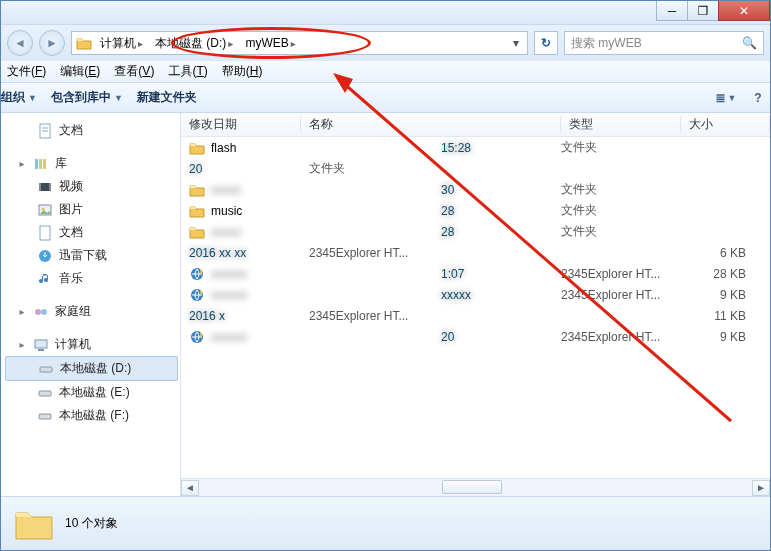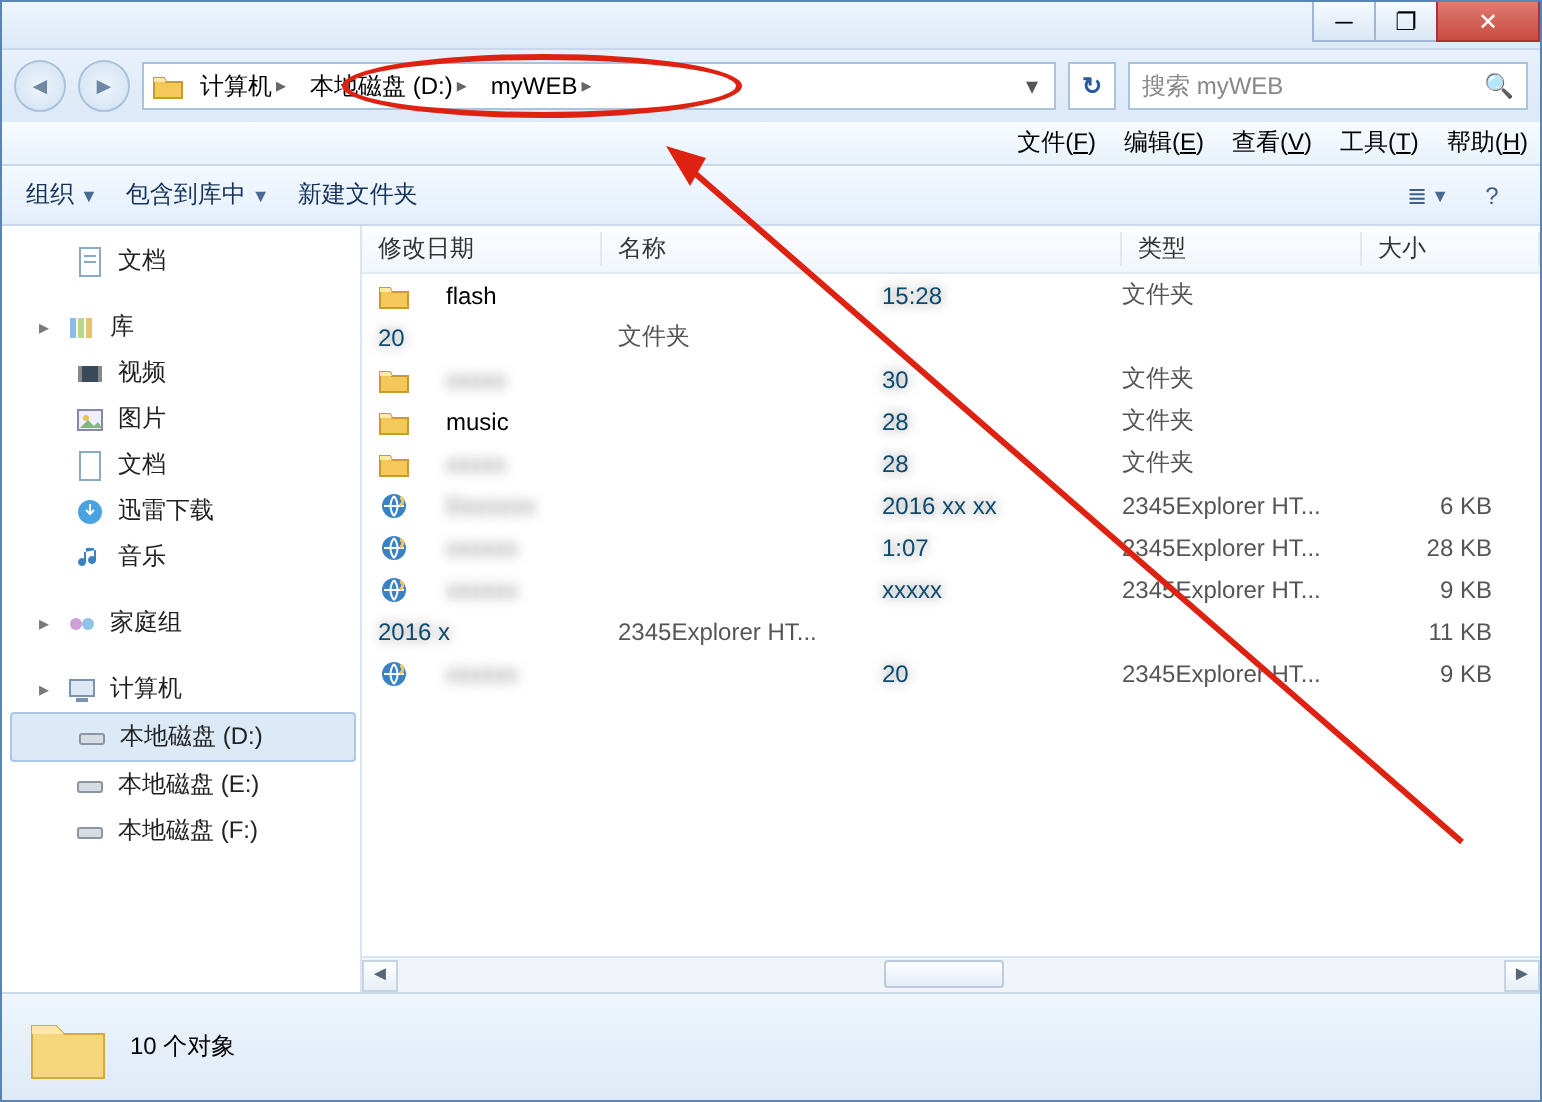--- a/index.html
+++ b/index.html
@@ -12,23 +12,23 @@
 .addr-row { height: 36px; display: flex; align-items: center; background: linear-gradient(#e8f1fb,#dde9f7); padding: 0 6px; gap: 6px; }
 .nav-circle { width: 26px; height: 26px; border-radius: 50%; background: radial-gradient(#eef5fc,#cfe0f2); border: 1px solid #a9c3dd; display: flex; align-items: center; justify-content: center; color: #6f88a3; }
 .addr-bar { flex: 1; height: 24px; background: #fff; border: 1px solid #a9c3dd; display: flex; align-items: center; padding: 0 4px; gap: 4px; position: relative; }
 .crumb { display: flex; align-items: center; gap: 2px; padding: 1px 4px; }
 .crumb .sep { color: #666; font-size: 10px; }
 .folder-ico { width: 16px; height: 14px; display: inline-block; }
 .folder-ico svg { width: 100%; height: 100%; }
 .addr-drop { margin-left: auto; color: #555; padding: 0 4px; }
 .refresh-btn { width: 24px; height: 24px; background: #fff; border: 1px solid #a9c3dd; display: flex; align-items: center; justify-content: center; color: #2a5a9c; font-weight: bold; }
 .search-box { width: 200px; height: 24px; background: #fff; border: 1px solid #a9c3dd; display: flex; align-items: center; padding: 0 6px; color: #888; gap: 6px; }
-.menubar { height: 22px; background: linear-gradient(#f7fbff,#e9f2fb); border-bottom: 1px solid #c9d8ec; display: flex; align-items: center; padding: 0 6px; gap: 14px; justify-content: flex-end; }
+.menubar { height: 22px; background: linear-gradient(#f7fbff,#e9f2fb); border-bottom: 1px solid #c9d8ec; display: flex; align-items: center; padding: 0 6px; gap: 14px; }
 .menubar span u { text-decoration: underline; }
-.toolbar { height: 30px; background: linear-gradient(#f4f9ff,#e4eefb); border-bottom: 1px solid #c9d8ec; display: flex; align-items: center; padding: 0 12px; gap: 14px; }
+.toolbar { height: 30px; background: linear-gradient(#f4f9ff,#e4eefb); border-bottom: 1px solid #c9d8ec; display: flex; align-items: center; padding: 0 0; gap: 14px; font-weight: bold; }
 .toolbar .tl { display: flex; align-items: center; gap: 3px; color: #16345a; }
 .tri { font-size: 9px; color: #4a6a92; }
 .toolbar-right { margin-left: auto; display: flex; gap: 8px; align-items: center; }
 .icon-btn { width: 24px; height: 20px; display: flex; align-items: center; justify-content: center; color: #3b5f8a; }
 .body { flex: 1; display: flex; min-height: 0; }
 .nav { width: 180px; border-right: 1px solid #d9e5f2; overflow-y: auto; padding: 6px 2px 6px 4px; background: #fff; }
 .nav-group { margin-bottom: 10px; }
 .nav-item { display: flex; align-items: center; gap: 6px; padding: 3px 4px 3px 12px; color: #222; }
 .nav-item.sub { padding-left: 32px; }
 .nav-item.sel { background: #dce9f7; border: 1px solid #aac7e6; border-radius: 2px; }
@@ -36,21 +36,21 @@
 .ico16 { width: 16px; height: 16px; display: inline-flex; align-items: center; justify-content: center; }
 .content { flex: 1; display: flex; flex-direction: column; min-width: 0; }
 .cols { height: 24px; display: flex; align-items: center; border-bottom: 1px solid #e2e8ef; background: linear-gradient(#fcfdff,#f1f6fc); }
 .col { padding: 0 8px; border-right: 1px solid #e2e8ef; color: #333; }
 .col.name { width: 260px; }
 .col.date { width: 120px; }
 .col.type { width: 120px; }
 .col.size { flex: 1; }
 .list { flex: 1; overflow: auto; }
 .row { display: flex; align-items: center; height: 21px; padding-left: 8px; }
-.row .cname { width: 252px; display: flex; align-items: center; gap: 18px; }
+.row .cname { width: 252px; display: flex; align-items: center; gap: 6px; }
 .row .cdate { width: 120px; color: #0c4a6e; }
 .row .ctype { width: 120px; color: #555; }
 .row .csize { flex: 1; text-align: right; padding-right: 24px; color: #555; }
 .blur { color: transparent; text-shadow: 0 0 6px rgba(120,120,120,.9); }
 .hscroll { height: 18px; border-top: 1px solid #d9e5f2; background: #f1f4f8; display: flex; align-items: center; }
 .hs-btn { width: 18px; height: 16px; border: 1px solid #c6d3e2; background: linear-gradient(#fff,#e6eef7); display:flex;align-items:center;justify-content:center;font-size:10px;color:#567; }
 .hs-track { flex: 1; position: relative; height: 16px; }
 .hs-thumb { position: absolute; left: 44%; top: 0; width: 60px; height: 14px; border: 1px solid #bccadb; background: linear-gradient(#fdfeff,#e4edf7); border-radius: 2px; }
 .status { height: 54px; border-top: 1px solid #c9d8ec; background: linear-gradient(#eef5fc,#dfeaf7); display: flex; align-items: center; padding: 0 12px; gap: 10px; }
 .big-folder { width: 42px; height: 38px; }
@@ -315,30 +315,20 @@
                   <path fill="#ffe9a8" d="M1 3h5l1 2H1z"></path>
                 </svg>
               </span>
               <span class="blur">xxxxx</span>
             </div>
             <div class="cdate blur">28</div>
             <div class="ctype">文件夹</div>
             <div class="csize"></div>
           </div>
           <div class="row">
-            <div class="cname">
-              <span class="ico16">
-                <svg viewBox="0 0 16 16">
-                  <circle cx="8" cy="8" r="6" fill="#3b82c4"></circle>
-                  <path d="M3 8h10M8 3a8 8 0 0 1 0 10M8 3a8 8 0 0 0 0 10" stroke="#fff" fill="none" stroke-width="1"></path>
-                  <path d="M11 4c2 0 2 2 0 4" stroke="#f5c85b" fill="none" stroke-width="1.5"></path>
-                </svg>
-              </span>
-              <span class="blur">Dxxxxxx</span>
-            </div>
             <div class="cdate blur">2016 xx xx</div>
             <div class="ctype">2345Explorer HT...</div>
             <div class="csize">6 KB</div>
           </div>
           <div class="row">
             <div class="cname">
               <span class="ico16">
                 <svg viewBox="0 0 16 16">
                   <circle cx="8" cy="8" r="6" fill="#3b82c4"></circle>
                   <path d="M3 8h10M8 3a8 8 0 0 1 0 10M8 3a8 8 0 0 0 0 10" stroke="#fff" fill="none" stroke-width="1"></path>

